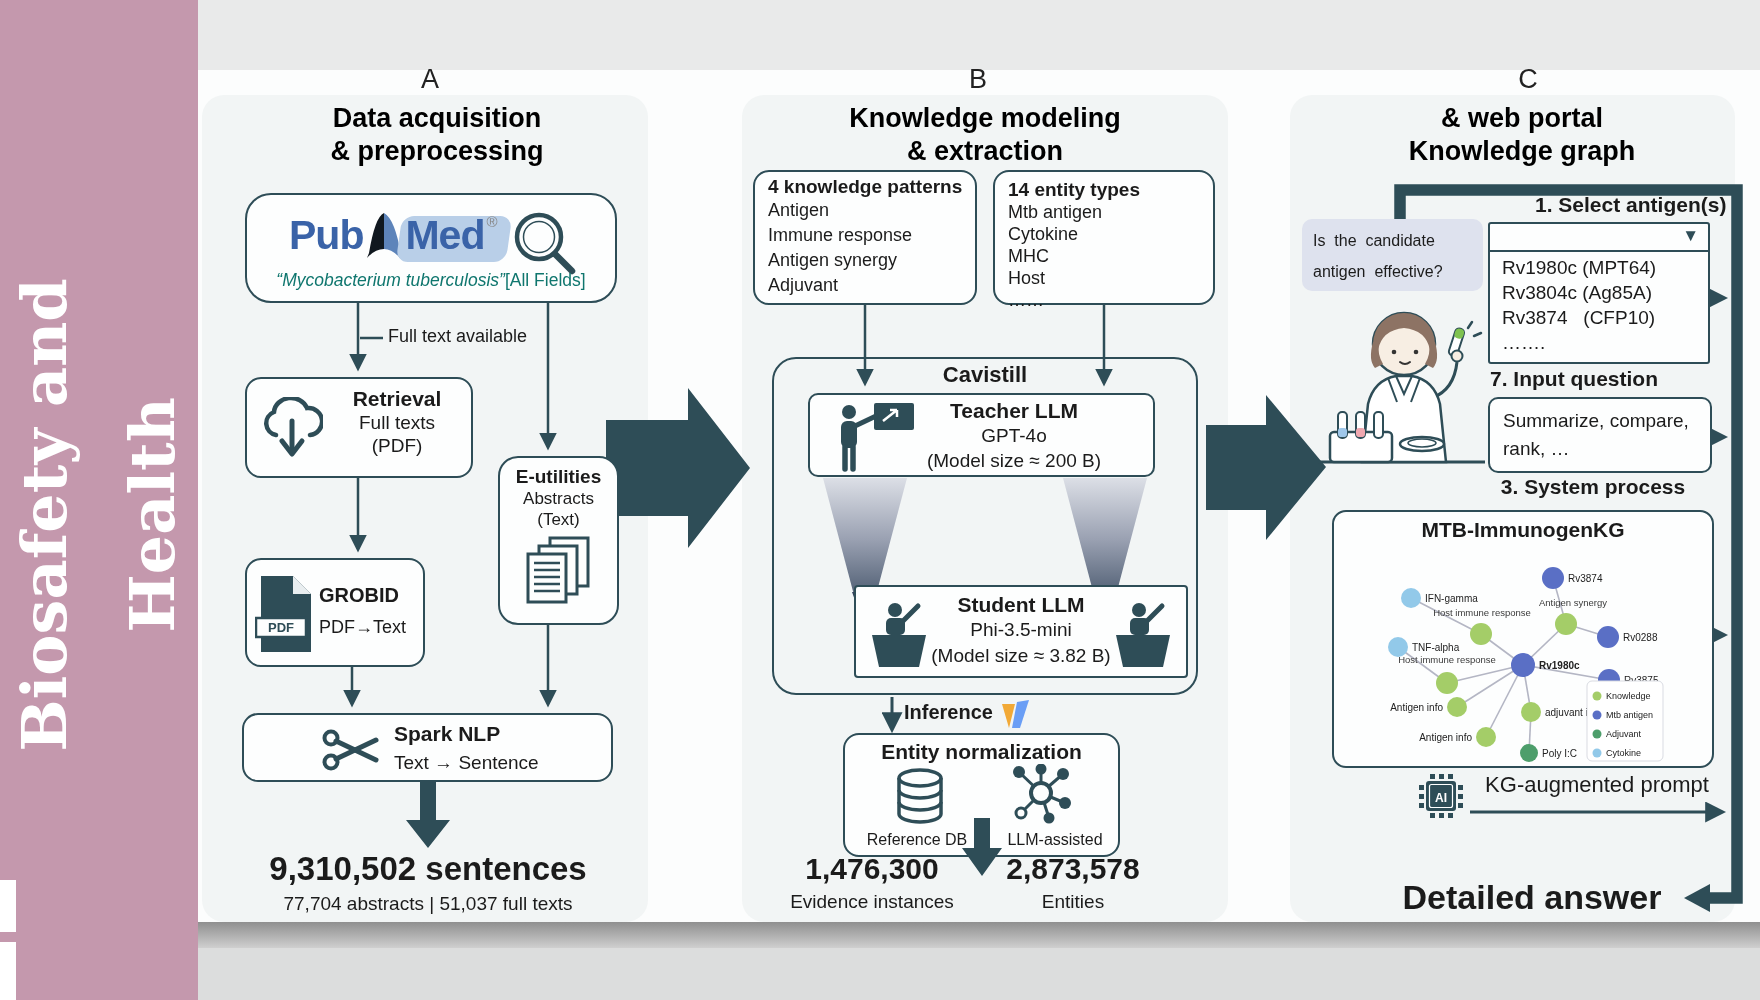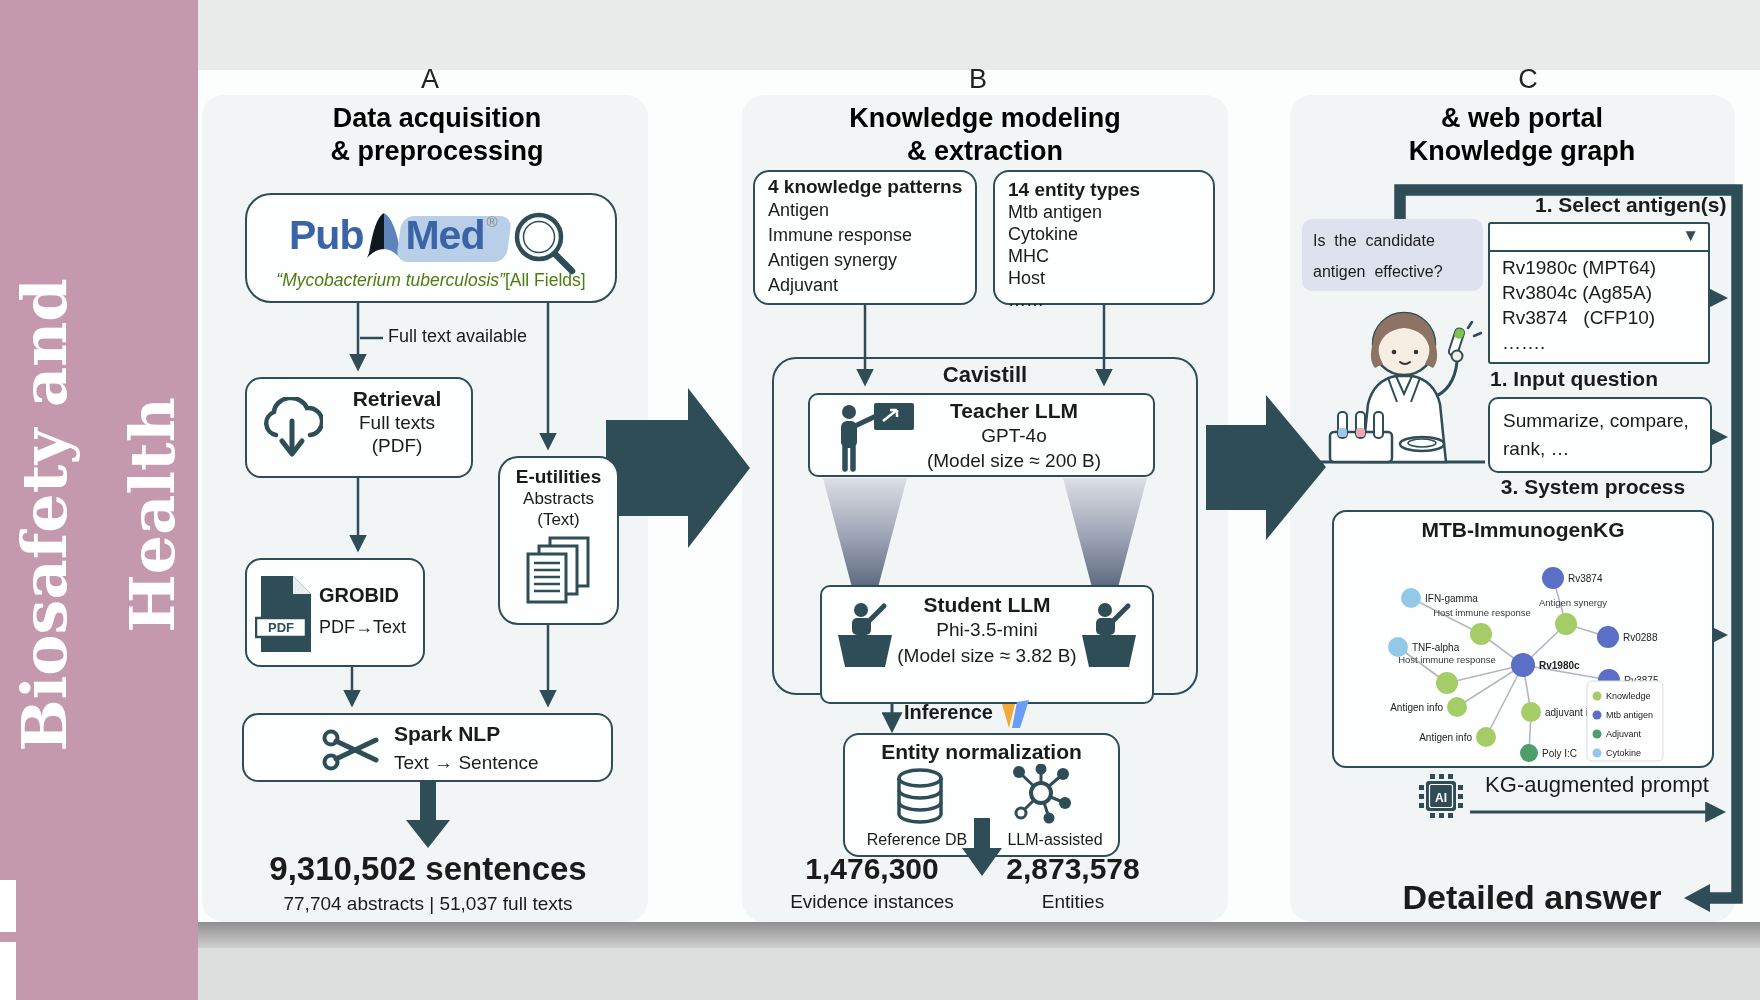--- a/index.html
+++ b/index.html
@@ -35,21 +35,21 @@
   #art2{z-index:20;}
   .z10{z-index:10;}
   
   #bx-pubmed{left:245px;top:193px;width:372px;height:110px;border-radius:26px;}
   #pm-row{position:absolute;left:42px;top:14px;display:flex;align-items:center;}
   .pm-word{font-size:41px;font-weight:bold;color:#3a63a8;letter-spacing:-1px;}
   #pm-med-wrap{position:relative;display:inline-block;}
   #pm-med-bg{position:absolute;left:-6px;top:4px;width:110px;height:46px;background:#b9cfe8;border-radius:12px;transform:skewX(-8deg);z-index:0;}
   #pm-med{position:relative;z-index:1;}
   #pm-reg{font-size:15px;color:#888;position:relative;top:-14px;left:2px;}
-  #pm-query{position:absolute;left:0;bottom:10px;width:100%;text-align:center;font-size:17.5px;color:#4d7c0f;}
+  #pm-query{position:absolute;left:0;bottom:10px;width:100%;text-align:center;font-size:17.5px;color:#0f766e;}
   #pm-query .it{font-style:italic;}
   #magnifier{position:absolute;left:262px;top:14px;}
   
   #bx-retrieval{left:245px;top:377px;width:228px;height:101px;border-radius:16px;}
   #rt-text{position:absolute;left:80px;top:8px;width:140px;text-align:center;}
   #rt-text .t{font-size:21px;font-weight:bold;}
   #rt-text .l{font-size:19px;line-height:23px;}
   #cloud-ic{position:absolute;left:14px;top:18px;}
   
   #bx-eutil{left:498px;top:456px;width:121px;height:169px;border-radius:20px;text-align:center;}
@@ -77,21 +77,21 @@
   .kbox-t{font-size:19px;font-weight:bold;}
   #bx-patterns .li{font-size:18px;line-height:25px;}
   #bx-entities .li{font-size:18px;line-height:22px;}
   #bx-cavistill{left:772px;top:357px;width:426px;height:338px;border-radius:24px;background:transparent;}
   #cav-t{position:absolute;left:0;top:3px;width:100%;text-align:center;font-size:22px;font-weight:bold;}
   #bx-teacher{left:808px;top:393px;width:347px;height:84px;border-radius:10px;}
   #teach-ic{position:absolute;left:26px;top:6px;}
   #teach-tx{position:absolute;left:104px;top:4px;width:200px;text-align:center;}
   #teach-tx .t{font-size:21px;font-weight:bold;}
   #teach-tx .l{font-size:19px;line-height:25px;}
-  #bx-student{left:820px;top:585px;width:334px;height:119px;border-radius:10px;text-align:center;}
+  #bx-student{left:854px;top:585px;width:334px;height:93px;border-radius:4px;text-align:center;}
   #stud-tx{position:absolute;left:0;top:6px;width:100%;}
   #stud-tx .t{font-size:21px;font-weight:bold;}
   #stud-tx .l{font-size:19px;line-height:26px;}
   #stud-ic-l{position:absolute;left:12px;top:14px;}
   #stud-ic-r{position:absolute;right:12px;top:14px;}
   #inf-label{left:904px;top:701px;font-size:20px;font-weight:bold;z-index:10;}
   #vllm-ic{left:1000px;top:700px;z-index:10;}
   #bx-norm{left:843px;top:733px;width:277px;height:124px;border-radius:16px;}
   #norm-t{position:absolute;top:5px;width:100%;text-align:center;font-size:21px;font-weight:bold;}
   #db-ic{position:absolute;left:50px;top:33px;}
@@ -431,21 +431,21 @@
     <span id="sel-caret">▼</span>
   </div>
   <div id="sel-list">
       <div class="li">Rv1980c (MPT64)</div>
       <div class="li">Rv3804c (Ag85A)</div>
       <div class="li">Rv3874   (CFP10)</div>
       <div class="li">…….</div>
     </div>
 </div>
 
-<div class="abs" id="c-s2">1. Input question</div>
+<div class="abs" id="c-s2">7. Input question</div>
 <div class="abs bx" id="bx-input">
   <div>Summarize, compare,</div>
   <div>rank, …</div>
 </div>
 
 <div class="abs" id="c-s3">3. System process</div>
 
 <div class="abs bx" id="bx-kg">
   <svg id="kg" width="382" height="252" viewBox="0 0 382 252">
       <line x1="77" y1="83" x2="147" y2="119" stroke="#b4b6c4" stroke-width="1.6"></line>

